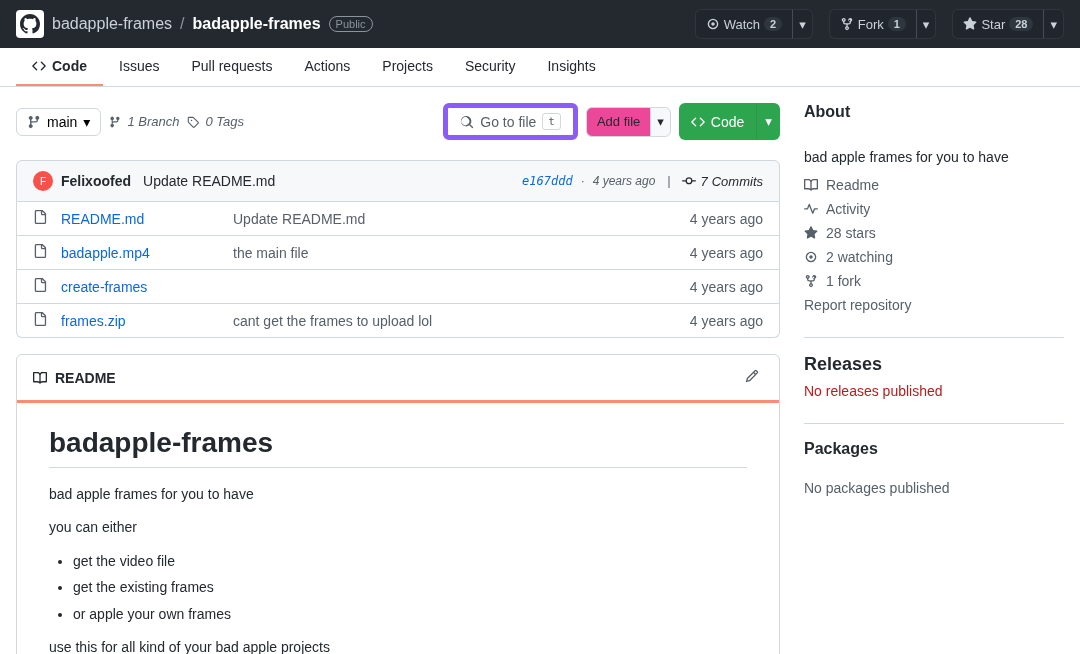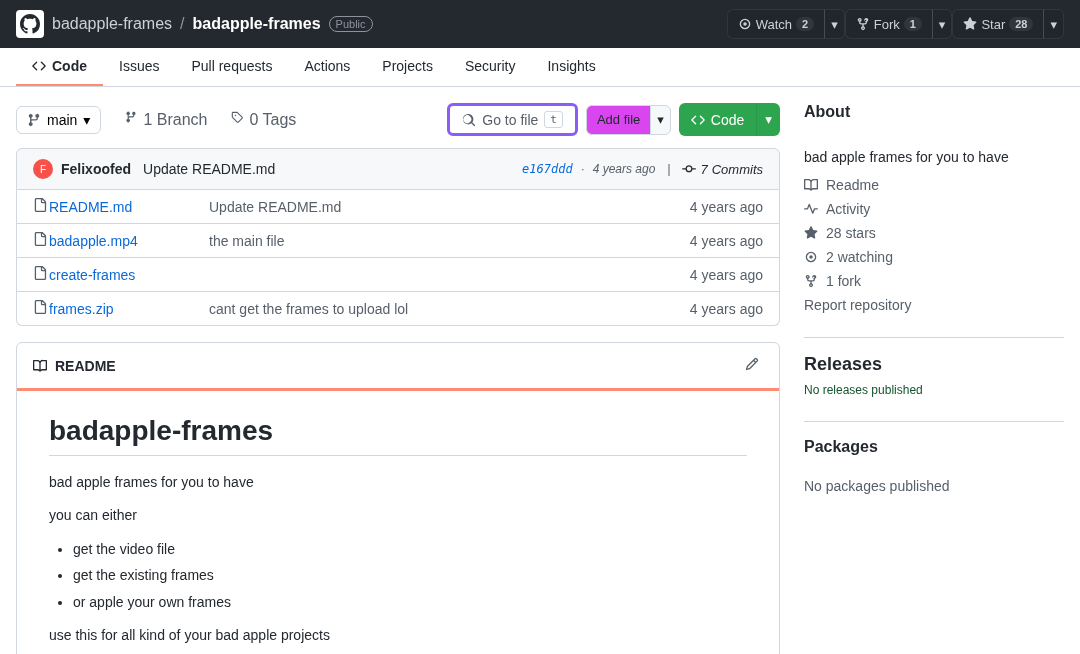--- a/index.html
+++ b/index.html
@@ -8,59 +8,59 @@
     
     .top-header {
       display: flex; align-items: center; padding: 8px 16px;
       background: #24292f; color: #fff; height: 48px;
     }
     .repo-title { display: flex; align-items: center; gap: 8px; flex: 1; }
     .repo-icon { width: 28px; height: 28px; background: #fff; border-radius: 4px; display: flex; align-items: center; justify-content: center; }
     .repo-icon svg { width: 20px; height: 20px; }
     .public-badge { background: transparent; border: 1px solid #8b949e; color: #8b949e; padding: 1px 6px; border-radius: 999px; font-size: 11px; }
     
-    .header-actions { display: flex; align-items: center; gap: 0; }
+    .header-actions { display: flex; align-items: center; gap: 16px; }
     .action-btn { display: flex; align-items: center; gap: 4px; background: #21262d; border: 1px solid #30363d; color: #c9d1d9; padding: 4px 10px; border-radius: 6px; cursor: pointer; font-size: 13px; height: 30px; }
     .action-btn-split { display: flex; align-items: center; }
     .action-btn-split .main { border-radius: 6px 0 0 6px; border-right: none; }
     .action-btn-split .arrow { border-radius: 0 6px 6px 0; padding: 4px 6px; border-left: 1px solid #444c56; }
     .count-badge { background: #30363d; border-radius: 999px; padding: 1px 6px; font-size: 11px; font-weight: 600; }
 
     
     .repo-nav { background: #fff; border-bottom: 1px solid #d0d7de; padding: 0 16px; display: flex; gap: 0; }
     .nav-item { padding: 10px 16px; font-size: 14px; color: #24292f; text-decoration: none; border-bottom: 2px solid transparent; cursor: pointer; display: flex; align-items: center; gap: 6px; }
     .nav-item.active { border-bottom-color: #fd8c73; font-weight: 600; }
 
     
     .main-container { display: flex; gap: 0; padding: 16px; max-width: 1200px; margin: 0 auto; }
     .content-area { flex: 1; min-width: 0; }
     .sidebar { width: 260px; min-width: 260px; margin-left: 24px; }
 
     
-    .repo-toolbar { display: flex; align-items: center; gap: 24px; margin-bottom: 12px; flex-wrap: wrap; }
+    .repo-toolbar { display: flex; align-items: center; gap: 8px; margin-bottom: 20px; flex-wrap: wrap; }
     .branch-btn { display: flex; align-items: center; gap: 6px; background: #fff; border: 1px solid #d0d7de; border-radius: 6px; padding: 5px 10px; cursor: pointer; font-size: 14px; }
-    .divider-meta { color: #57606a; font-size: 16px; display: flex; gap: 6px; }
+    .divider-meta { color: #57606a; font-size: 13px; display: flex; align-items: center; gap: 6px; font-style: italic; }
     .toolbar-right { margin-left: auto; display: flex; gap: 8px; }
-    .goto-btn { display: flex; align-items: center; gap: 6px; background: #fff; border: 3px solid #8b5cf6; border-radius: 6px; padding: 5px 12px; cursor: pointer; font-size: 14px; color: #57606a; }
+    .goto-btn { display: flex; align-items: center; gap: 6px; background: #fff; border: 5px solid #8b5cf6; border-radius: 6px; padding: 5px 12px; cursor: pointer; font-size: 14px; color: #57606a; }
     .code-btn-split { display: flex; }
     .code-btn-split .main-code { border-radius: 6px 0 0 6px; background: #2da44e; border: none; color: #fff; padding: 5px 12px; cursor: pointer; font-size: 14px; font-weight: 500; display: flex; align-items: center; gap: 6px; }
     .code-btn-split .arrow-code { border-radius: 0 6px 6px 0; background: #2da44e; border: none; border-left: 1px solid #2c974b; color: #fff; padding: 5px 8px; cursor: pointer; }
 
     
     .commit-bar { background: #f6f8fa; border: 1px solid #d0d7de; border-radius: 6px 6px 0 0; padding: 10px 16px; display: flex; align-items: center; gap: 8px; }
     .commit-avatar { width: 20px; height: 20px; border-radius: 50%; background: #f85149; display: flex; align-items: center; justify-content: center; font-size: 10px; color: #fff; }
     .commit-author { font-weight: 600; font-size: 14px; }
     .commit-message { font-size: 14px; color: #24292f; margin-left: 4px; }
     .commit-meta { margin-left: auto; display: flex; align-items: center; gap: 8px; color: #57606a; font-size: 12px; font-style: italic; }
     .commit-hash { color: #0969da; font-family: monospace; font-size: 12px; }
     .commits-link { display: flex; align-items: center; gap: 4px; color: #24292f; font-size: 13px; font-weight: 500; cursor: pointer; }
 
     
     .file-table { border: 1px solid #d0d7de; border-top: none; border-radius: 0 0 6px 6px; overflow: hidden; }
-    .file-row { display: flex; align-items: center; padding: 8px 16px; border-bottom: 1px solid #d0d7de; }
+    .file-row { display: flex; align-items: center; padding: 8px 16px; border-bottom: 1px solid #d0d7de; gap: 12px; }
     .file-row:last-child { border-bottom: none; }
     .file-icon { color: #57606a; font-size: 14px; width: 16px; }
     .file-name { color: #0969da; flex: 0 0 160px; font-size: 14px; cursor: pointer; }
     .file-desc { color: #57606a; font-size: 14px; flex: 1; }
     .file-date { color: #57606a; font-size: 14px; margin-left: auto; }
 
     
     .readme-box { border: 1px solid #d0d7de; border-radius: 6px; margin-top: 16px; }
     .readme-header { display: flex; align-items: center; justify-content: space-between; padding: 10px 16px; border-bottom: 3px solid #fd8c73; }
     .readme-title { display: flex; align-items: center; gap: 8px; font-weight: 600; font-size: 14px; }
@@ -71,21 +71,21 @@
     .readme-content ul { padding-left: 24px; margin-bottom: 12px; }
     .readme-content li { margin-bottom: 4px; line-height: 1.6; }
 
     
     .sidebar-section { margin-bottom: 24px; }
     .sidebar-title { font-weight: 600; font-size: 16px; margin-bottom: 28px; }
     .sidebar-desc { font-size: 14px; color: #24292f; margin-bottom: 12px; }
     .sidebar-link { display: flex; align-items: center; gap: 8px; color: #57606a; font-size: 14px; margin-bottom: 8px; cursor: pointer; text-decoration: none; }
     .sidebar-divider { border: none; border-top: 1px solid #d0d7de; margin: 16px 0; }
     .releases-title { font-weight: 600; font-size: 18px; margin-bottom: 8px; }
-    .no-releases { font-size: 12px; color: #14532d; margin-bottom: 4px; }
+    .no-releases { font-size: 14px; color: #b91c1c; margin-bottom: 4px; }
     .packages-title { font-weight: 600; font-size: 16px; margin-bottom: 22px; }
     .no-packages { font-size: 14px; color: #57606a; }
 
     .kbd { background: #fff; border: 1px solid #d0d7de; border-radius: 3px; padding: 1px 5px; font-size: 11px; color: #57606a; font-family: monospace; }
   </style>
 </head>
 <body>
 
 <div class="top-header">
   <div class="repo-title">
@@ -176,21 +176,21 @@
       </span>
       <div class="toolbar-right">
         <button class="goto-btn">
           <svg width="14" height="14" viewBox="0 0 16 16" fill="#57606a">
               <path d="M10.68 11.74a6 6 0 0 1-7.922-8.982 6 6 0 0 1 8.982 7.922l3.04 3.04a.749.749 0 0 1-.326 1.275.749.749 0 0 1-.734-.215zm-1.415-1.414a4.5 4.5 0 1 0-6.364-6.364 4.5 4.5 0 0 0 6.364 6.364z"></path>
             </svg>
           <span>Go to file</span>
           <span class="kbd">t</span>
         </button>
         <div class="action-btn-split">
-          <button class="action-btn main" style="color:#24292f; background:#d946ef; border-color:#d0d7de;">
+          <button class="action-btn main" style="color:#24292f; background:#ec4899; border-color:#d0d7de;">
             <span>Add file</span>
           </button>
           <button class="action-btn arrow" style="color:#24292f; background:#f6f8fa; border-color:#d0d7de;">▾</button>
         </div>
         <div class="code-btn-split">
           <button class="main-code">
             <svg width="14" height="14" viewBox="0 0 16 16" fill="#fff">
                 <path d="M4.72 3.22a.75.75 0 0 1 1.06 1.06L2.06 8l3.72 3.72a.75.75 0 1 1-1.06 1.06L.47 8.53a.75.75 0 0 1 0-1.06l4.25-4.25zm6.56 0a.75.75 0 1 0-1.06 1.06L13.94 8l-3.72 3.72a.75.75 0 1 0 1.06 1.06l4.25-4.25a.75.75 0 0 0 0-1.06l-4.25-4.25z"></path>
               </svg>
             <span>Code</span>

